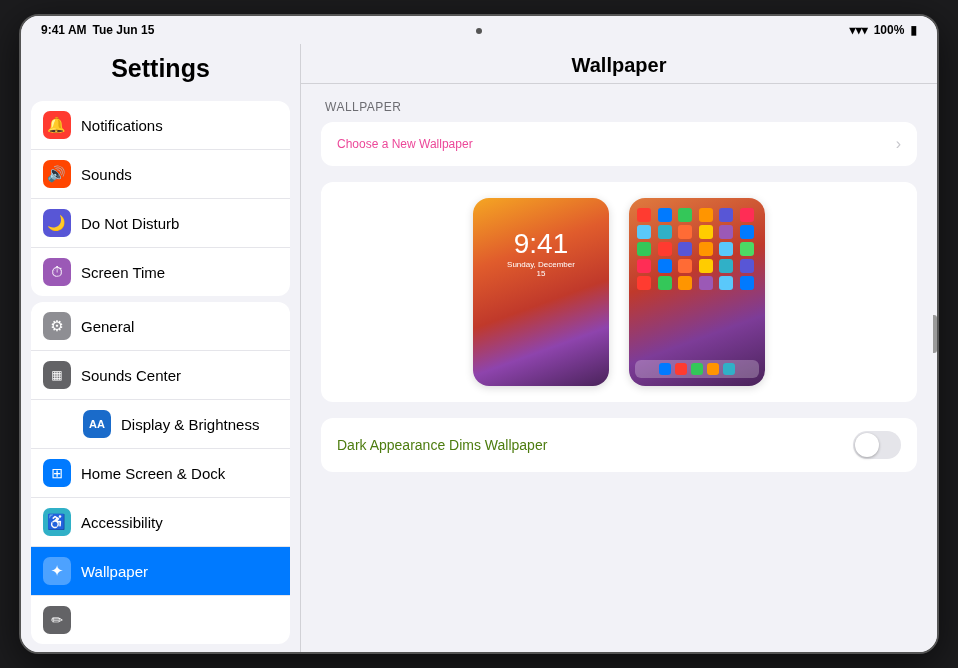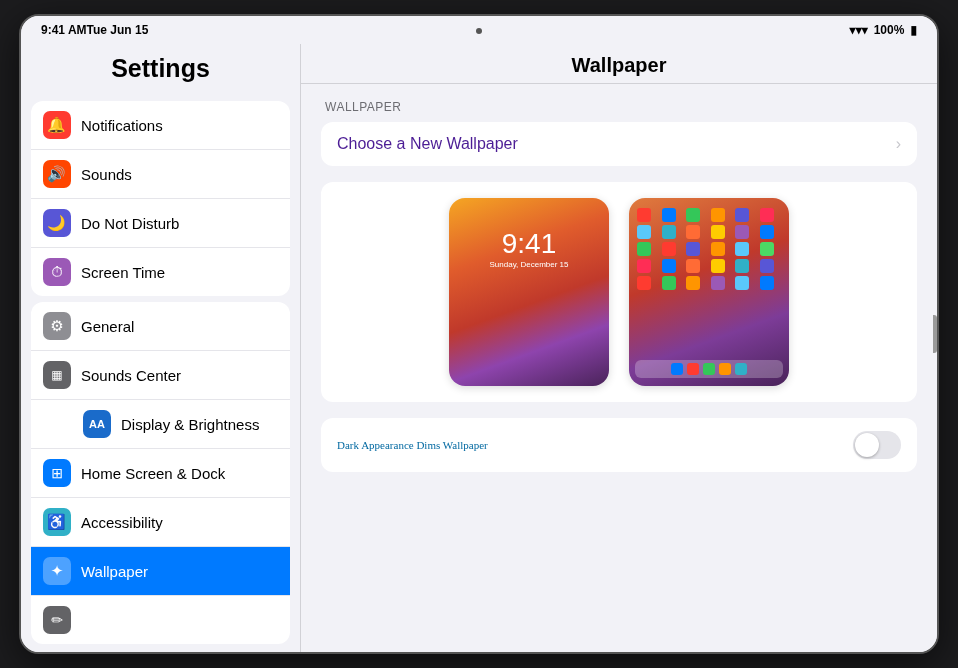--- a/index.html
+++ b/index.html
@@ -33,21 +33,21 @@
       height: 28px;
       display: flex;
       align-items: center;
       justify-content: space-between;
       padding: 0 20px;
       font-size: 12px;
       font-weight: 600;
       color: #000;
       flex-shrink: 0;
     }
-    .status-bar-left { display: flex; align-items: flex-start; }
+    .status-bar-left { display: flex; gap: 6px; align-items: flex-start; }
     .status-bar-right { display: flex; gap: 6px; align-items: center; }
 
     
     .main-content {
       display: flex;
       flex: 1;
       overflow: hidden;
     }
 
     
@@ -176,42 +176,42 @@
       display: flex;
       align-items: center;
       padding: 13px 16px;
       border-bottom: 0.5px solid #e5e5ea;
       min-height: 44px;
     }
     .card-row:last-child { border-bottom: none; }
 
     .card-row-label {
       flex: 1;
-      font-size: 16px;
-      color: #4c1d95;
+      font-size: 12px;
+      color: #ec4899;
     }
 
     .card-row-chevron {
       color: #c7c7cc;
       font-size: 16px;
     }
 
     
     .wallpaper-previews {
       display: flex;
       gap: 20px;
       padding: 16px;
       justify-content: center;
       background: #fff;
       border-radius: 12px;
       margin-bottom: 16px;
     }
 
     .wp-preview {
-      width: 160px;
+      width: 136px;
       height: 188px;
       border-radius: 16px;
       overflow: hidden;
       position: relative;
       box-shadow: 0 2px 8px rgba(0,0,0,0.15);
     }
 
     
     .wp-lock {
       background: linear-gradient(160deg, #f5a623 0%, #e05c2c 30%, #c0392b 55%, #8e44ad 75%, #4a235a 100%);
@@ -270,23 +270,22 @@
     }
 
     
     .toggle-row {
       display: flex;
       align-items: center;
       padding: 13px 16px;
     }
     .toggle-label {
       flex: 1;
-      font-size: 11px;
-      color: #0369a1;
-      font-family: Liberation Serif, serif;
+      font-size: 14px;
+      color: #4d7c0f;
     }
     .toggle {
       width: 48px;
       height: 28px;
       background: #e5e5ea;
       border-radius: 14px;
       position: relative;
       flex-shrink: 0;
     }
     .toggle-knob {

